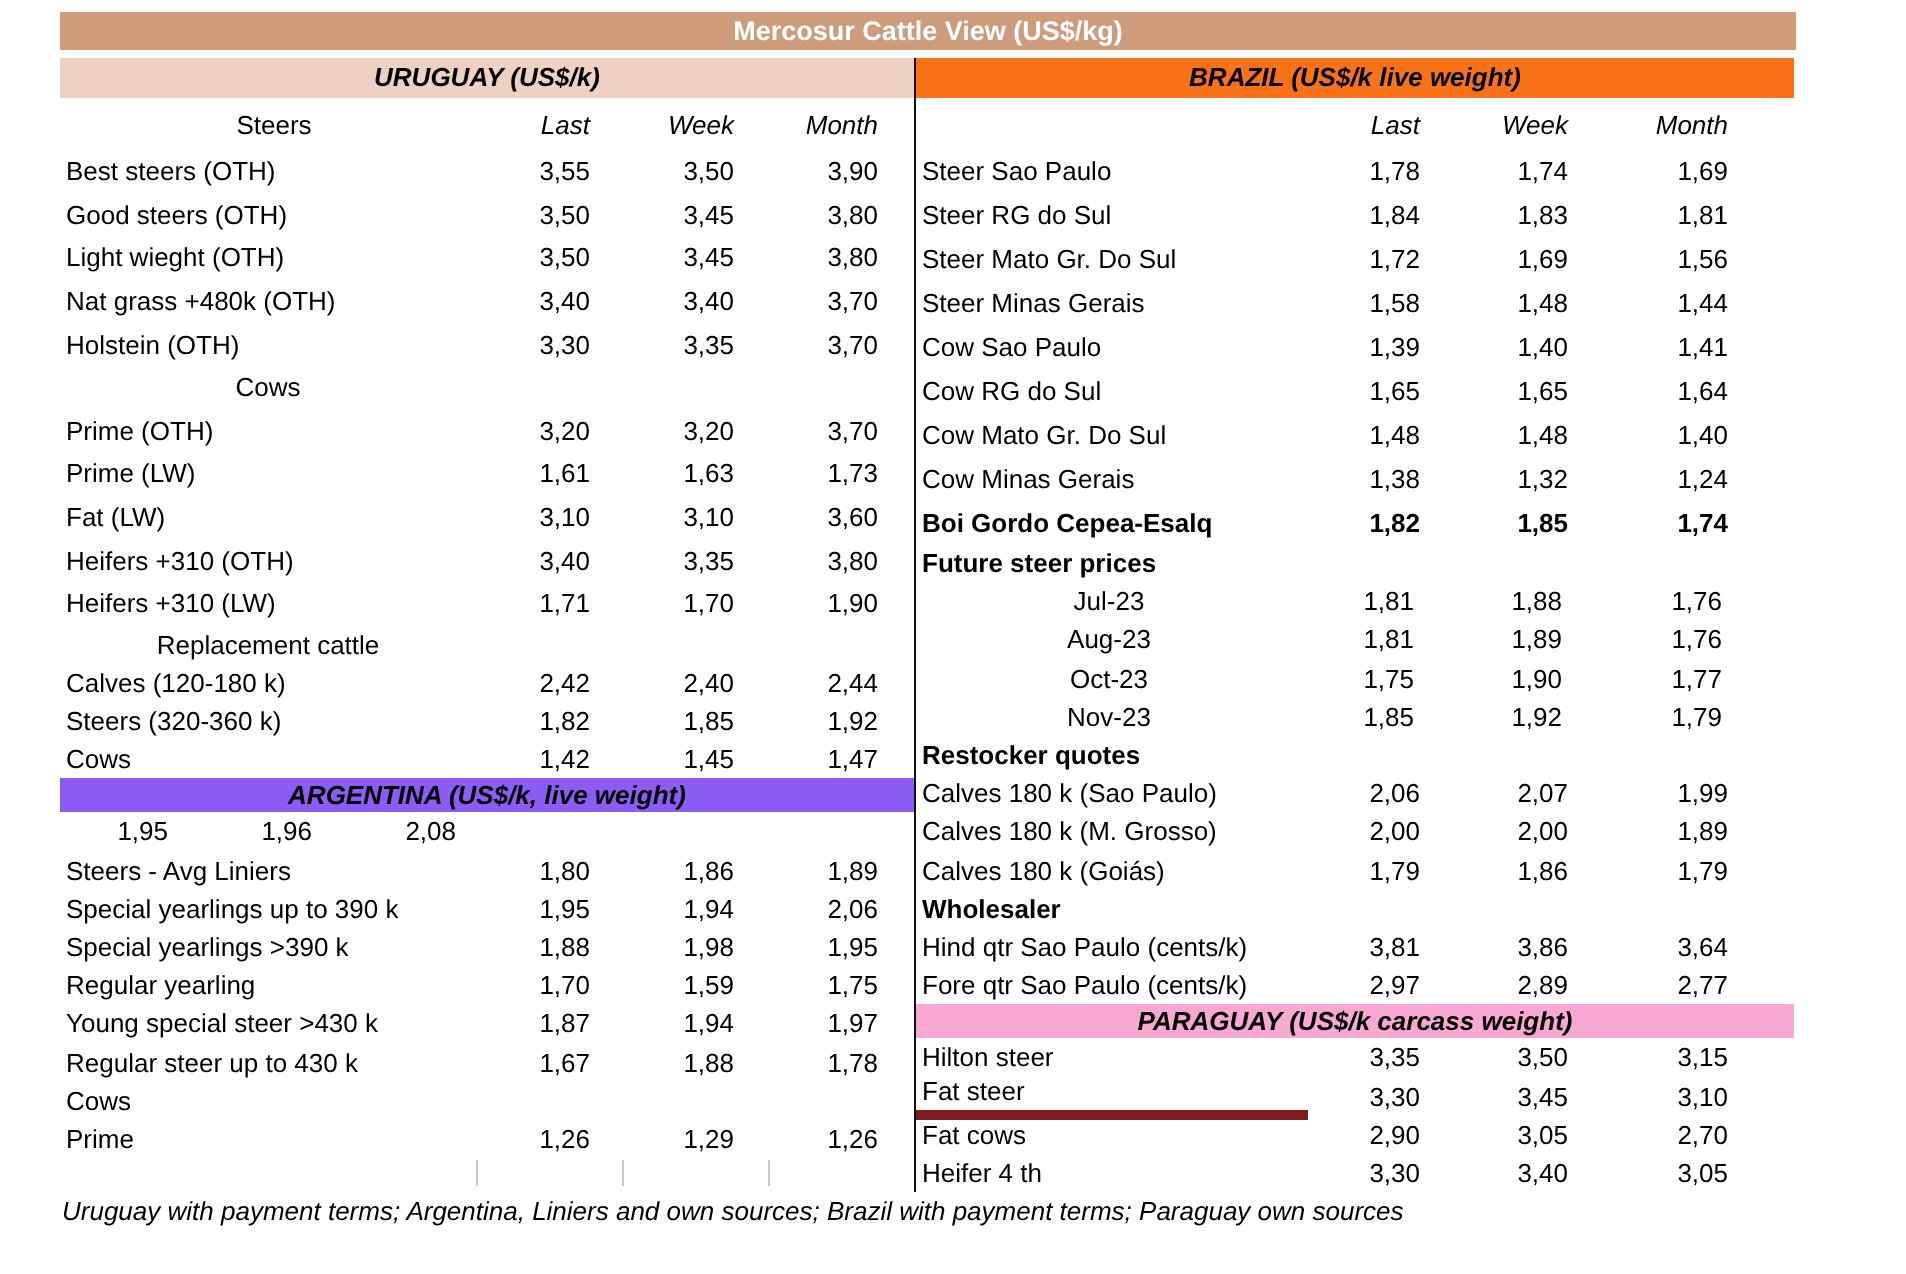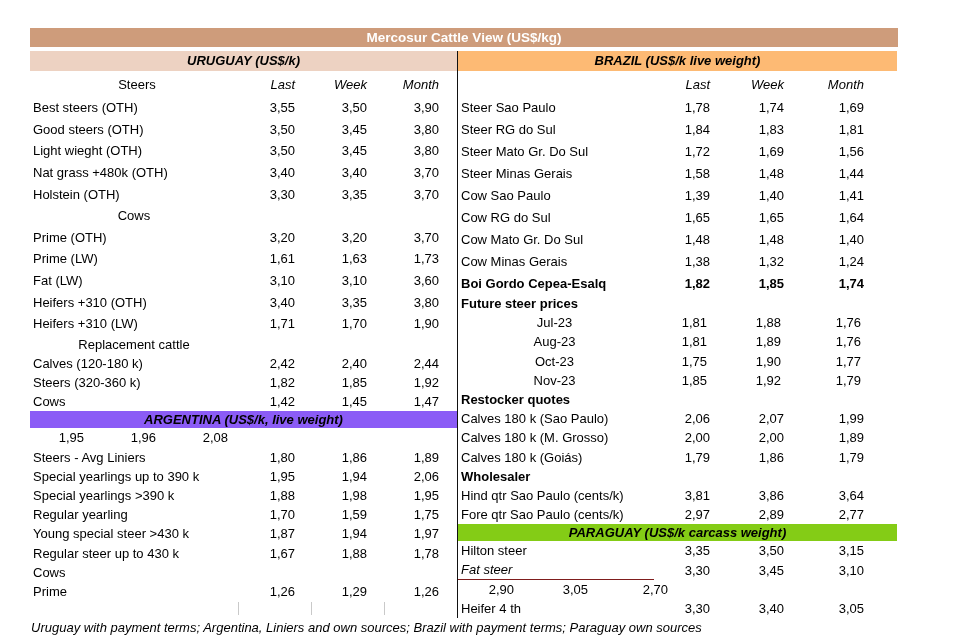--- a/index.html
+++ b/index.html
@@ -1,21 +1,21 @@
 <!DOCTYPE html>
 <html><head>
 <meta charset="utf-8">
 <style>
   html,body{margin:0;padding:0;}
   body{
     width:953px;height:637px;background:#ffffff;
     font-family:"Liberation Sans","DejaVu Sans",sans-serif;
     font-size:13px;color:#000;position:relative;overflow:hidden;
   }
-  .sheet{position:absolute;left:30px;top:28px;width:868px;}
+  .sheet{position:absolute;left:30px;top:6px;width:868px;}
   .titlebar{
     width:868px;height:19px;line-height:19px;
     background:#CE9C7B;border-top:1px solid #c4induced;
     color:#ffffff;font-weight:bold;font-size:13.5px;text-align:center;
   }
   .panels{display:flex;margin-top:4px;align-items:flex-start;}
   .panel{flex:none;}
   .panel-left{width:427px;}
   .panel-right{width:439px;border-left:1.5px solid #111;}
   .section-bar{
@@ -38,21 +38,21 @@
   .panel-right .num.c1{width:56px;}
   .panel-right .num.c2{width:60px;}
   .panel-right .num.c3{width:66px;}
   
   #uruguay-rows .row:nth-child(-n+11){height:21.6px;}
   #brazil-rows .row:nth-child(-n+9){height:21.9px;}
   
   .row.center .cell.label{text-align:center;padding-left:0;}
   .row.bold{font-weight:bold;}
   .row.boldhead .cell.label{font-weight:bold;}
-  .row.underline .cell.label{border-bottom:1px solid #7f1d1d;height:100%;line-height:19.2px;font-style:italic;}
+  .row.underline .cell.label{border-bottom:5px solid #7f1d1d;height:100%;line-height:19.2px;}
   
   .grid-ticks{display:flex;height:13px;margin-top:1px;}
   .grid-ticks span{display:block;height:100%;border-right:1px solid #c9c9c9;}
   .grid-ticks .t1{width:208px;}
   .grid-ticks .t2{width:72px;}
   .grid-ticks .t3{width:72px;}
   .footnote{font-style:italic;font-size:13px;margin-top:2px;padding-left:1px;}
 </style>
 </head>
 <body>
@@ -225,21 +225,21 @@
         </div>
 
       <div class="grid-ticks">
         <span class="t1"></span>
           <span class="t2"></span>
           <span class="t3"></span>
       </div>
     </div>
 
     <div class="panel panel-right">
-      <div class="section-bar" style="background: #fdba74;">BRAZIL  (US$/k live weight)</div>
+      <div class="section-bar" style="background: #f97316;">BRAZIL  (US$/k live weight)</div>
 
       <div class="colhead">
         <div class="cell label"></div>
         <div class="cell num c1">Last</div>
         <div class="cell num c2">Week</div>
         <div class="cell num c3">Month</div>
       </div>
 
       <div class="rows" id="brazil-rows">
           <div class="row">
@@ -363,36 +363,37 @@
             <div class="cell num c3">3,64</div>
           </div>
           <div class="row">
             <div class="cell label">Fore qtr Sao Paulo (cents/k)</div>
             <div class="cell num c1">2,97</div>
             <div class="cell num c2">2,89</div>
             <div class="cell num c3">2,77</div>
           </div>
         </div>
 
-      <div class="section-bar small" style="background: #84cc16;">PARAGUAY  (US$/k carcass weight)</div>
+      <div class="section-bar small" style="background: #f9a8d4;">PARAGUAY  (US$/k carcass weight)</div>
 
       <div class="rows" id="paraguay-rows">
           <div class="row">
             <div class="cell label">Hilton steer</div>
             <div class="cell num c1">3,35</div>
             <div class="cell num c2">3,50</div>
             <div class="cell num c3">3,15</div>
           </div>
           <div class="row underline">
             <div class="cell label">Fat steer</div>
             <div class="cell num c1">3,30</div>
             <div class="cell num c2">3,45</div>
             <div class="cell num c3">3,10</div>
           </div>
           <div class="row">
+            <div class="cell label">Fat cows</div>
             <div class="cell num c1">2,90</div>
             <div class="cell num c2">3,05</div>
             <div class="cell num c3">2,70</div>
           </div>
           <div class="row">
             <div class="cell label">Heifer 4 th</div>
             <div class="cell num c1">3,30</div>
             <div class="cell num c2">3,40</div>
             <div class="cell num c3">3,05</div>
           </div>

